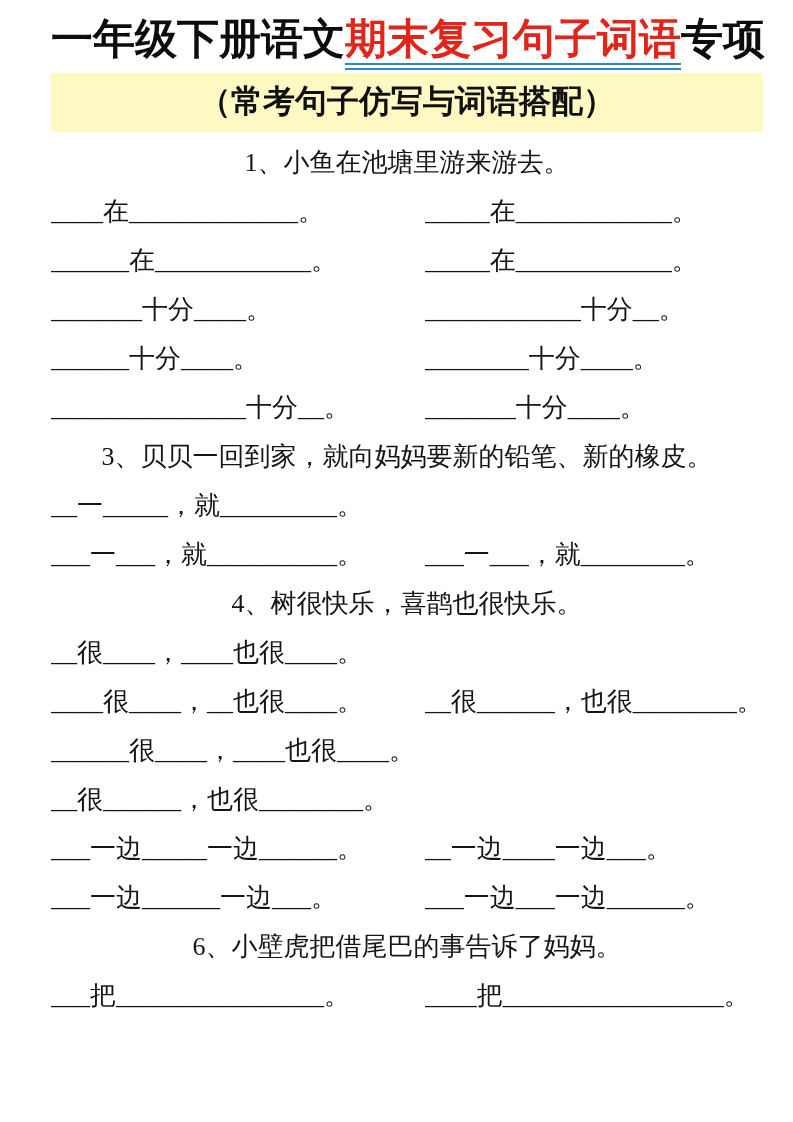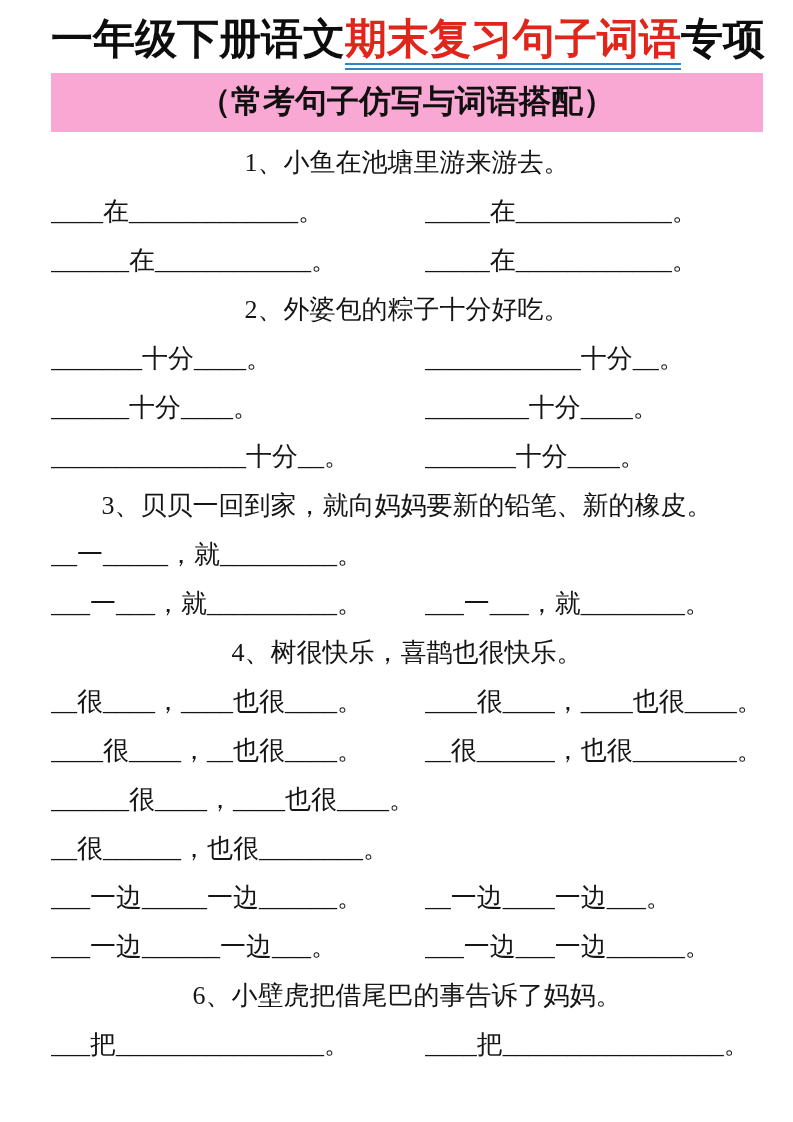--- a/index.html
+++ b/index.html
@@ -14,21 +14,21 @@
     font-family:"Liberation Sans","DejaVu Sans",sans-serif;
     font-weight:900;font-size:42px;line-height:1.2;color:#0d0d0d;
     letter-spacing:0px;
   }
   .title .hl{
     color:#e0251a;
     border-bottom:7px double #2f86c6;
     padding-bottom:1px;
   }
   .subtitle{
-    margin-top:9px;background:#f9a8d4;
+    margin-top:9px;background:#fef9c3;
     text-align:center;font-size:32px;font-weight:bold;color:#101010;
     padding:10px 0 12px 0;line-height:1.15;
   }
   .sheet{font-size:26px;line-height:36px;}
   .prompt{margin:13px 0 0 0;white-space:nowrap;text-align:center;}
   .row{display:flex;margin:13px 0 0 0;}
   .cell{flex:0 0 52.5%;white-space:nowrap;overflow:hidden;}
   .cell + .cell{flex:1 1 auto;}
   .row.single .cell{flex:0 0 100%;font-family:Liberation Serif, serif;}
 </style>
@@ -51,21 +51,20 @@
         <span class="cell">____在_____________。</span>
         <span class="cell">_____在____________。</span>
       </div>
       <div class="row">
         <span class="cell">______在____________。</span>
         <span class="cell">_____在____________。</span>
       </div>
     </section>
 
     <section>
-      <p class="prompt">2、外婆包的粽子十分好吃。</p>
       <div class="row">
         <span class="cell">_______十分____。</span>
         <span class="cell">____________十分__。</span>
       </div>
       <div class="row">
         <span class="cell">______十分____。</span>
         <span class="cell">________十分____。</span>
       </div>
       <div class="row">
         <span class="cell">_______________十分__。</span>
@@ -81,21 +80,20 @@
       <div class="row">
         <span class="cell">___一___，就__________。</span>
         <span class="cell">___一___，就________。</span>
       </div>
     </section>
 
     <section>
       <p class="prompt">4、树很快乐，喜鹊也很快乐。</p>
       <div class="row">
         <span class="cell">__很____，____也很____。</span>
-        <span class="cell">____很____，____也很____。</span>
       </div>
       <div class="row">
         <span class="cell">____很____，__也很____。</span>
         <span class="cell">__很______，也很________。</span>
       </div>
       <div class="row single">
         <span class="cell">______很____，____也很____。</span>
       </div>
       <div class="row single">
         <span class="cell">__很______，也很________。</span>

